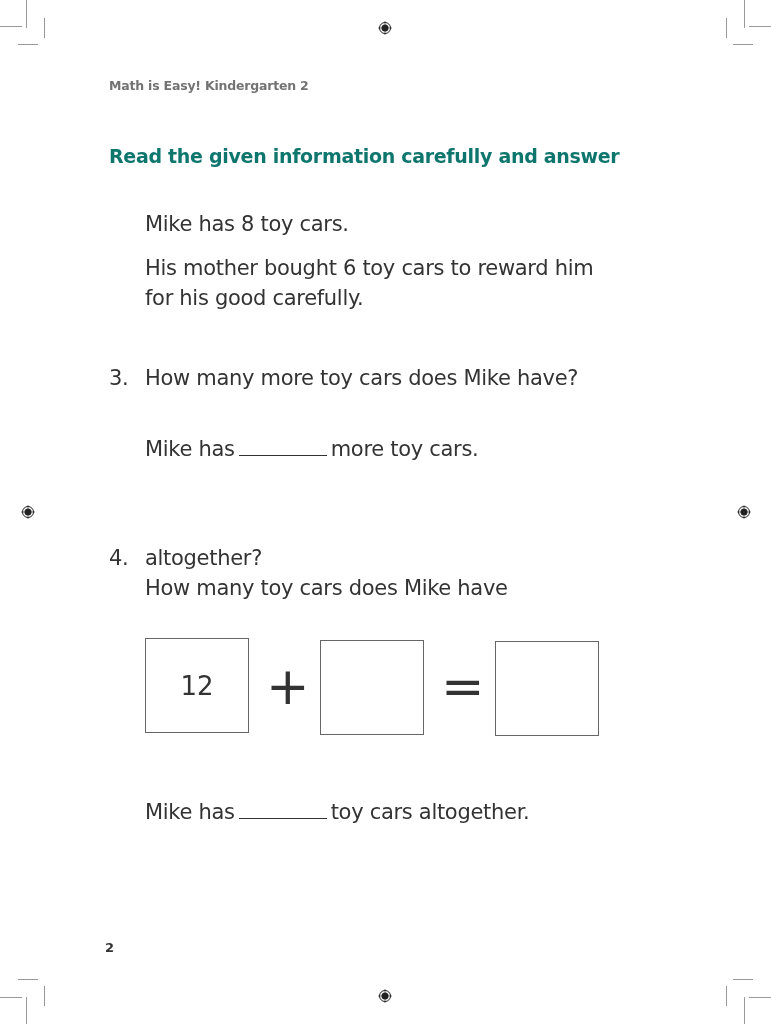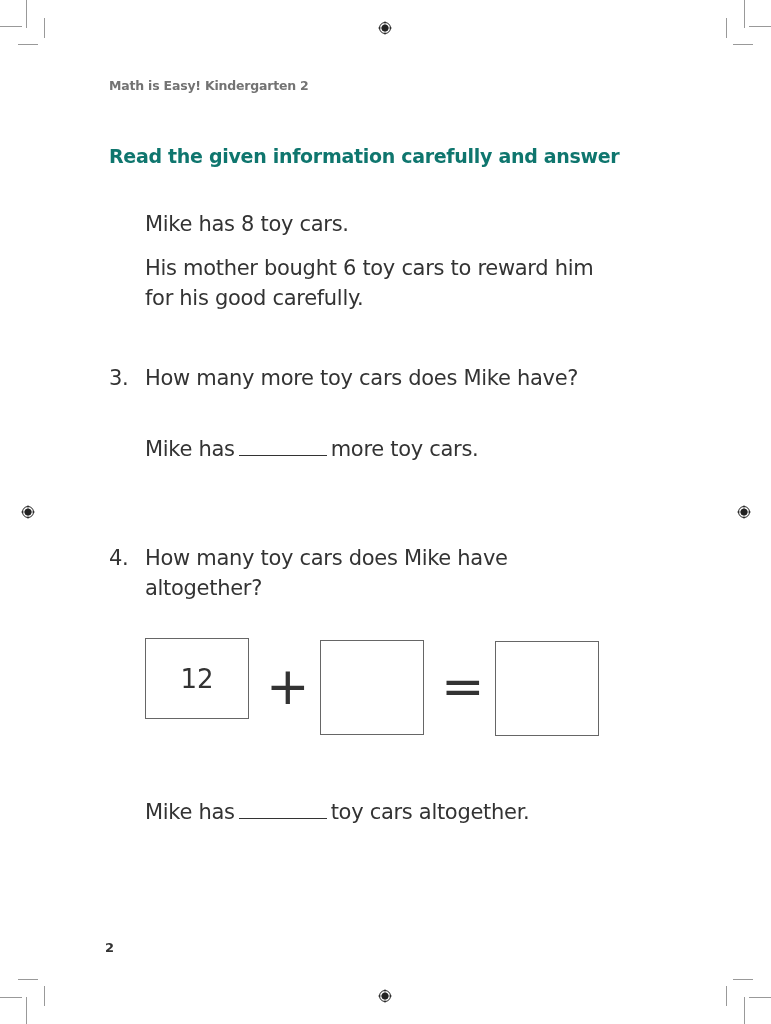--- a/index.html
+++ b/index.html
@@ -75,25 +75,25 @@
 </div>
 
 <div class="abs body" style="left:109px;top:363px;">3.</div>
 <div class="abs body" style="left:145px;top:363px;">How many more toy cars does Mike have?</div>
 <div class="abs body" style="left:145px;top:434px;text-align:right;">
   <span>Mike has</span><span class="blank"></span><span>more toy cars.</span>
 </div>
 
 <div class="abs body" style="left:109px;top:543px;">4.</div>
 <div class="abs body" style="left:145px;top:543px;">
+  <div>altogether?</div>
   <div>How many toy cars does Mike have</div>
-  <div>altogether?</div>
 </div>
 
-<div class="box" style="left:145px;top:638px;width:104px;height:81px;">12</div>
+<div class="box" style="left:145px;top:638px;width:104px;height:95px;">12</div>
 <div class="op" style="left:266px;top:660px;">+</div>
 <div class="box" style="left:320px;top:640px;width:104px;height:95px;"></div>
 <div class="op" style="left:441px;top:660px;">=</div>
 <div class="box" style="left:495px;top:641px;width:104px;height:95px;"></div>
 
 <div class="abs body" style="left:145px;top:797px;">
   <span>Mike has</span><span class="blank"></span><span>toy cars altogether.</span>
 </div>
 
 <div class="abs pagenum">2</div>

